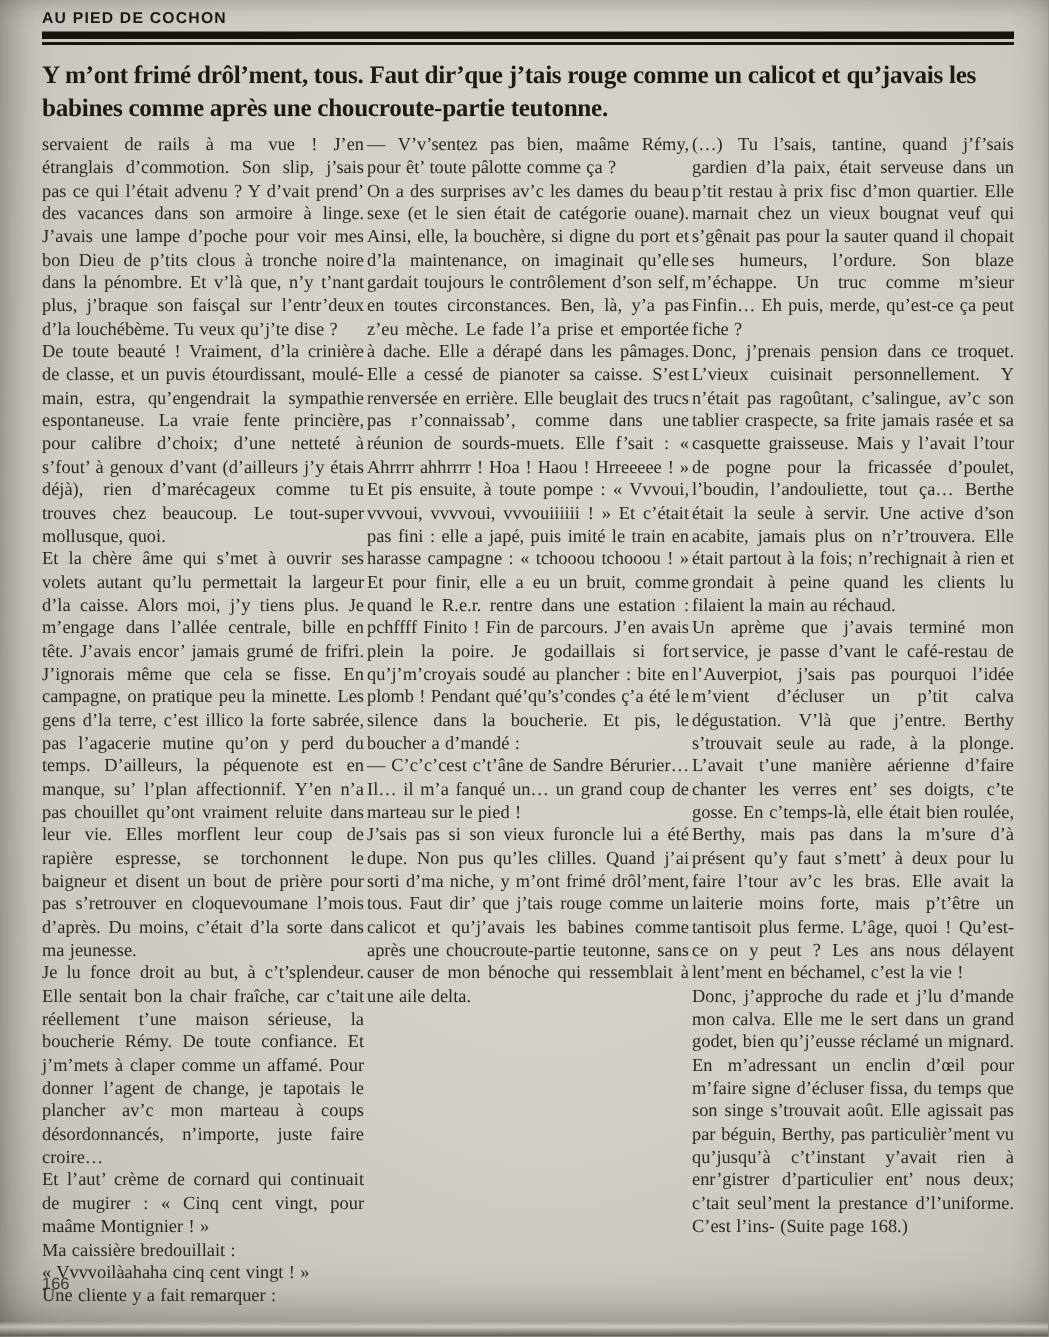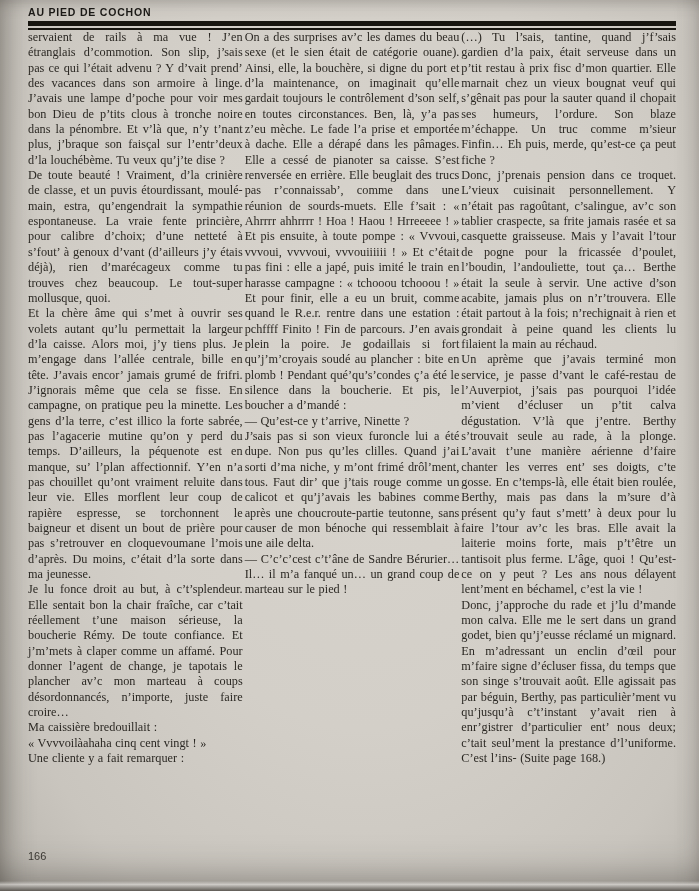--- a/index.html
+++ b/index.html
@@ -55,38 +55,40 @@
 </head>
 <body>
 
 <div class="scan">
   <div class="inner">
 
     <div class="masthead-label">AU PIED DE COCHON</div>
     <div class="rule-heavy"></div>
     <div class="rule-thin"></div>
 
+    <div class="headline">Y m’ont frimé drôl’ment, tous. Faut dir’que j’tais rouge comme un calicot et qu’javais les babines comme après une choucroute-partie teutonne.</div>
 
     <div class="cols">
 
       <div class="col">
         <p>servaient de rails à ma vue ! J’en étranglais d’commotion. Son slip, j’sais pas ce qui l’était advenu ? Y d’vait prend’ des vacances dans son armoire à linge. J’avais une lampe d’poche pour voir mes bon Dieu de p’tits clous à tronche noire dans la pénombre. Et v’là que, n’y t’nant plus, j’braque son faisçal sur l’entr’deux d’la louchébème. Tu veux qu’j’te dise ?</p>
         <p>De toute beauté ! Vraiment, d’la crinière de classe, et un puvis étourdissant, moulé-main, estra, qu’engendrait la sympathie espontaneuse. La vraie fente princière, pour calibre d’choix; d’une netteté à s’fout’ à genoux d’vant (d’ailleurs j’y étais déjà), rien d’marécageux comme tu trouves chez beaucoup. Le tout-super mollusque, quoi.</p>
         <p>Et la chère âme qui s’met à ouvrir ses volets autant qu’lu permettait la largeur d’la caisse. Alors moi, j’y tiens plus. Je m’engage dans l’allée centrale, bille en tête. J’avais encor’ jamais grumé de frifri. J’ignorais même que cela se fisse. En campagne, on pratique peu la minette. Les gens d’la terre, c’est illico la forte sabrée, pas l’agacerie mutine qu’on y perd du temps. D’ailleurs, la péquenote est en manque, su’ l’plan affectionnif. Y’en n’a pas chouillet qu’ont vraiment reluite dans leur vie. Elles morflent leur coup de rapière espresse, se torchonnent le baigneur et disent un bout de prière pour pas s’retrouver en cloquevoumane l’mois d’après. Du moins, c’était d’la sorte dans ma jeunesse.</p>
         <p>Je lu fonce droit au but, à c’t’splendeur. Elle sentait bon la chair fraîche, car c’tait réellement t’une maison sérieuse, la boucherie Rémy. De toute confiance. Et j’m’mets à claper comme un affamé. Pour donner l’agent de change, je tapotais le plancher av’c mon marteau à coups désordonnancés, n’importe, juste faire croire…</p>
+        <p>Et l’aut’ crème de cornard qui continuait de mugirer : « Cinq cent vingt, pour maâme Montignier ! »</p>
         <p>Ma caissière bredouillait :</p>
         <p>« Vvvvoilàahaha cinq cent vingt ! »</p>
         <p>Une cliente y a fait remarquer :</p>
       </div>
 
       <div class="col">
+        <p>— V’v’sentez pas bien, maâme Rémy, pour êt’ toute pâlotte comme ça ?</p>
         <p>On a des surprises av’c les dames du beau sexe (et le sien était de catégorie ouane). Ainsi, elle, la bouchère, si digne du port et d’la maintenance, on imaginait qu’elle gardait toujours le contrôlement d’son self, en toutes circonstances. Ben, là, y’a pas z’eu mèche. Le fade l’a prise et emportée à dache. Elle a dérapé dans les pâmages. Elle a cessé de pianoter sa caisse. S’est renversée en errière. Elle beuglait des trucs pas r’connaissab’, comme dans une réunion de sourds-muets. Elle f’sait : « Ahrrrr ahhrrrr ! Hoa ! Haou ! Hrreeeee ! » Et pis ensuite, à toute pompe : « Vvvoui, vvvoui, vvvvoui, vvvouiiiiii ! » Et c’était pas fini : elle a japé, puis imité le train en harasse campagne : « tchooou tchooou ! » Et pour finir, elle a eu un bruit, comme quand le R.e.r. rentre dans une estation : pchffff Finito ! Fin de parcours. J’en avais plein la poire. Je godaillais si fort qu’j’m’croyais soudé au plancher : bite en plomb ! Pendant qué’qu’s’condes ç’a été le silence dans la boucherie. Et pis, le boucher a d’mandé :</p>
-        <p>— Qu’est-ce y t’arrive, Ninette ?</p>
+        <p>— C’c’c’cest c’t’âne de Sandre Bérurier… Il… il m’a fanqué un… un grand coup de marteau sur le pied !</p>
         <p>J’sais pas si son vieux furoncle lui a été dupe. Non pus qu’les clilles. Quand j’ai sorti d’ma niche, y m’ont frimé drôl’ment, tous. Faut dir’ que j’tais rouge comme un calicot et qu’j’avais les babines comme après une choucroute-partie teutonne, sans causer de mon bénoche qui ressemblait à une aile delta.</p>
-        <p>— C’c’c’cest c’t’âne de Sandre Bérurier… Il… il m’a fanqué un… un grand coup de marteau sur le pied !</p>
       </div>
 
       <div class="col">
         <p>(…) Tu l’sais, tantine, quand j’f’sais gardien d’la paix, était serveuse dans un p’tit restau à prix fisc d’mon quartier. Elle marnait chez un vieux bougnat veuf qui s’gênait pas pour la sauter quand il chopait ses humeurs, l’ordure. Son blaze m’échappe. Un truc comme m’sieur Finfin… Eh puis, merde, qu’est-ce ça peut fiche ?</p>
         <p>Donc, j’prenais pension dans ce troquet. L’vieux cuisinait personnellement. Y n’était pas ragoûtant, c’salingue, av’c son tablier craspecte, sa frite jamais rasée et sa casquette graisseuse. Mais y l’avait l’tour de pogne pour la fricassée d’poulet, l’boudin, l’andouliette, tout ça… Berthe était la seule à servir. Une active d’son acabite, jamais plus on n’r’trouvera. Elle était partout à la fois; n’rechignait à rien et grondait à peine quand les clients lu filaient la main au réchaud.</p>
         <p>Un aprème que j’avais terminé mon service, je passe d’vant le café-restau de l’Auverpiot, j’sais pas pourquoi l’idée m’vient d’écluser un p’tit calva dégustation. V’là que j’entre. Berthy s’trouvait seule au rade, à la plonge. L’avait t’une manière aérienne d’faire chanter les verres ent’ ses doigts, c’te gosse. En c’temps-là, elle était bien roulée, Berthy, mais pas dans la m’sure d’à présent qu’y faut s’mett’ à deux pour lu faire l’tour av’c les bras. Elle avait la laiterie moins forte, mais p’t’être un tantisoit plus ferme. L’âge, quoi ! Qu’est-ce on y peut ? Les ans nous délayent lent’ment en béchamel, c’est la vie !</p>
         <p>Donc, j’approche du rade et j’lu d’mande mon calva. Elle me le sert dans un grand godet, bien qu’j’eusse réclamé un mignard. En m’adressant un enclin d’œil pour m’faire signe d’écluser fissa, du temps que son singe s’trouvait août. Elle agissait pas par béguin, Berthy, pas particulièr’ment vu qu’jusqu’à c’t’instant y’avait rien à enr’gistrer d’particulier ent’ nous deux; c’tait seul’ment la prestance d’l’uniforme. C’est l’ins- (Suite page 168.)</p>
       </div>
 
     </div>

